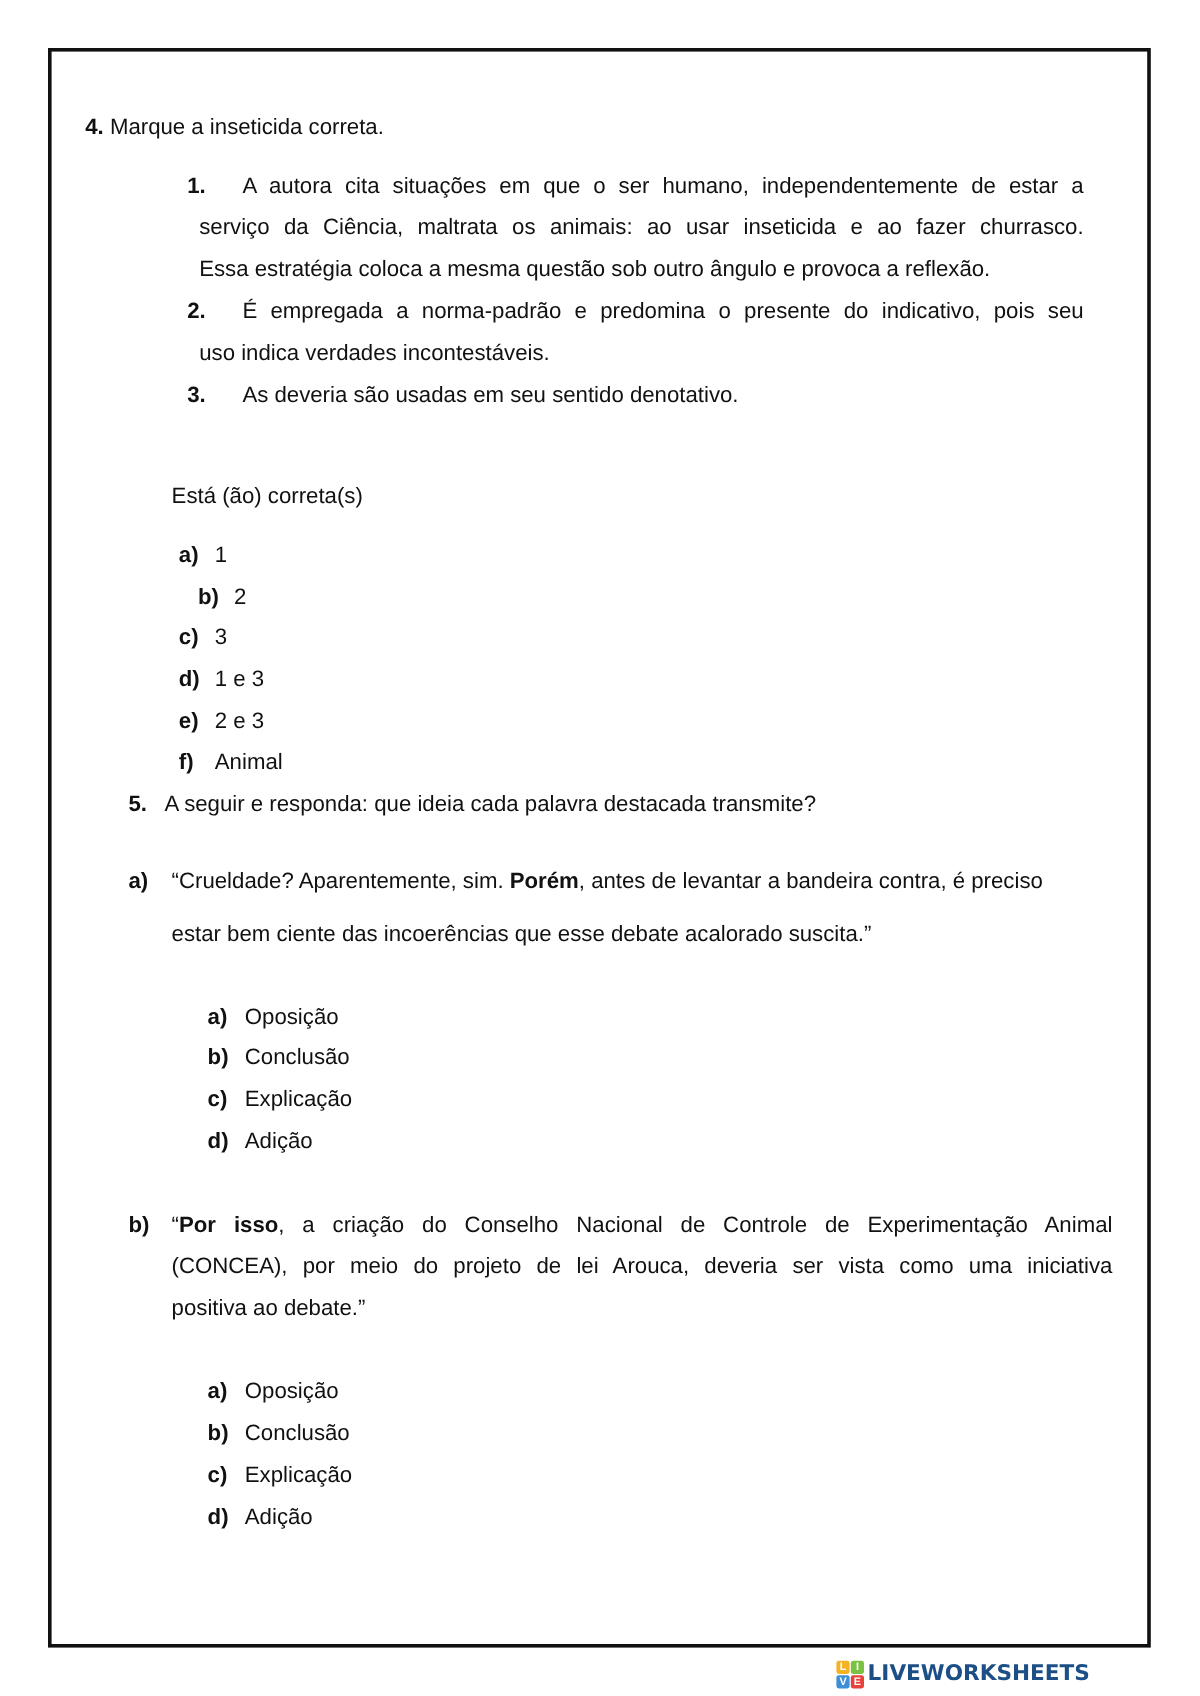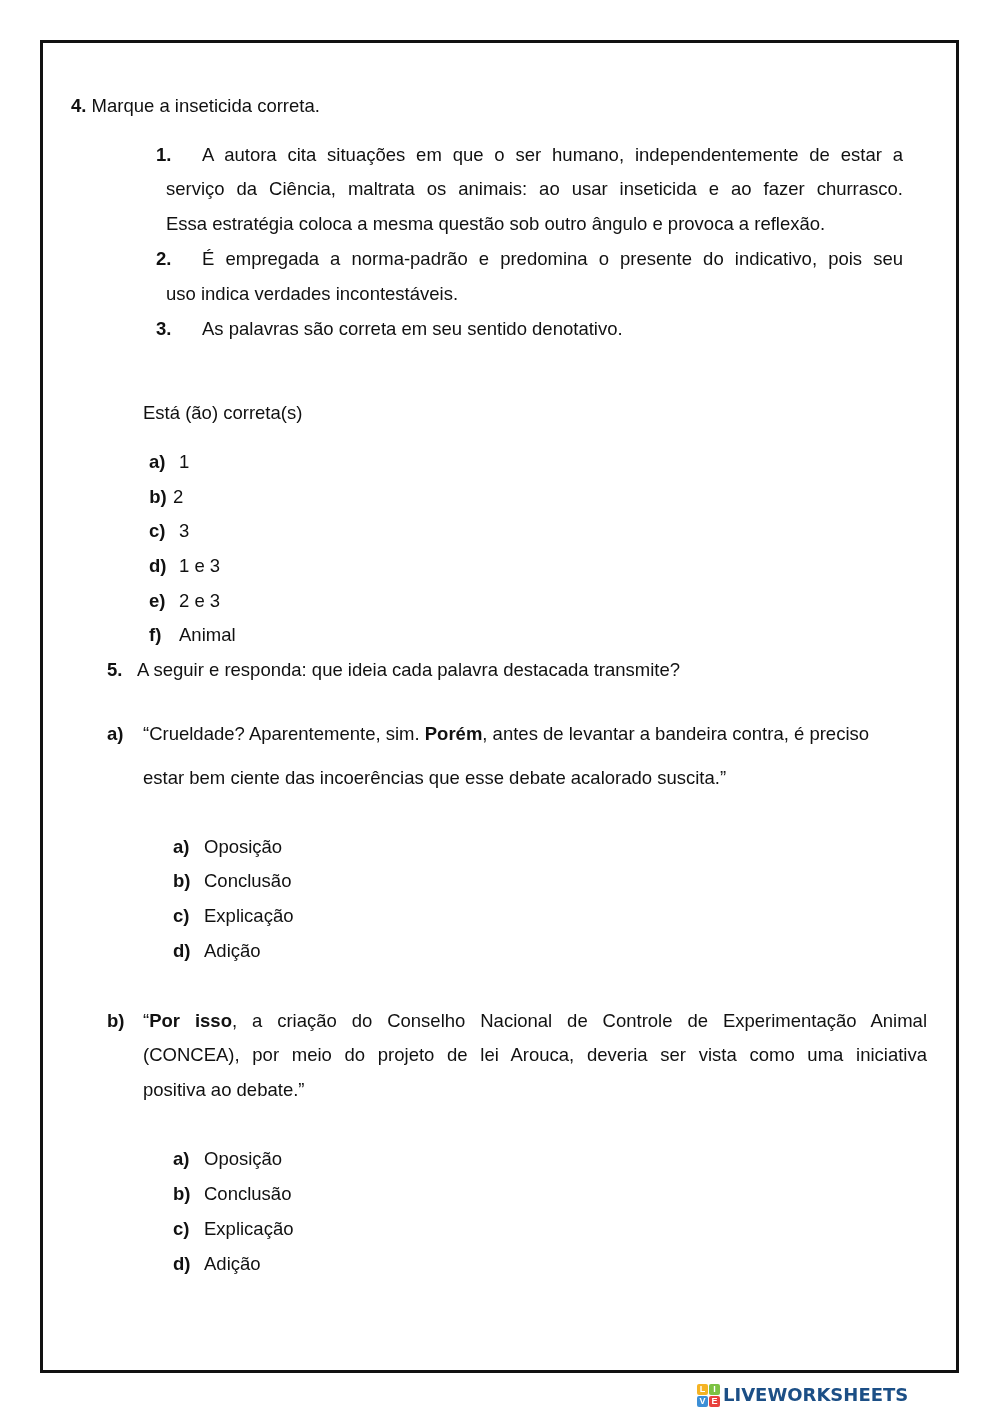--- a/index.html
+++ b/index.html
@@ -34,29 +34,29 @@
 </div>
 <div class="justify-line" style="left:166px; top:178px; width:737px;">serviço da Ciência, maltrata os animais: ao usar inseticida e ao fazer churrasco.</div>
 <div class="abs" style="left:166px; top:213px;">Essa estratégia coloca a mesma questão sob outro ângulo e provoca a reflexão.</div>
 
 <div class="justify-line" style="left:156px; top:248px; width:747px;">
   <span class="num">2.</span><span>É empregada a norma-padrão e predomina o presente do indicativo, pois seu</span>
 </div>
 <div class="abs" style="left:166px; top:283px;">uso indica verdades incontestáveis.</div>
 
 <div class="abs" style="left:156px; top:318px;">
-  <span class="num">3.</span><span>As palavras são correta em seu sentido denotativo.</span>
+  <span class="num">3.</span><span>As deveria são usadas em seu sentido denotativo.</span>
 </div>
 
 <div class="abs" style="left:143px; top:402px;">Está (ão) correta(s)</div>
 
 <div class="abs" style="left:149px; top:451px;">
   <span class="opt-letter">a)</span><span>1</span>
 </div>
-<div class="abs" style="left:143px; top:486px;text-align:center;">
+<div class="abs" style="left:165px; top:486px;">
   <span class="opt-letter">b)</span><span>2</span>
 </div>
 <div class="abs" style="left:149px; top:520px;">
   <span class="opt-letter">c)</span><span>3</span>
 </div>
 <div class="abs" style="left:149px; top:555px;">
   <span class="opt-letter">d)</span><span>1 e 3</span>
 </div>
 <div class="abs" style="left:149px; top:590px;">
   <span class="opt-letter">e)</span><span>2 e 3</span>

